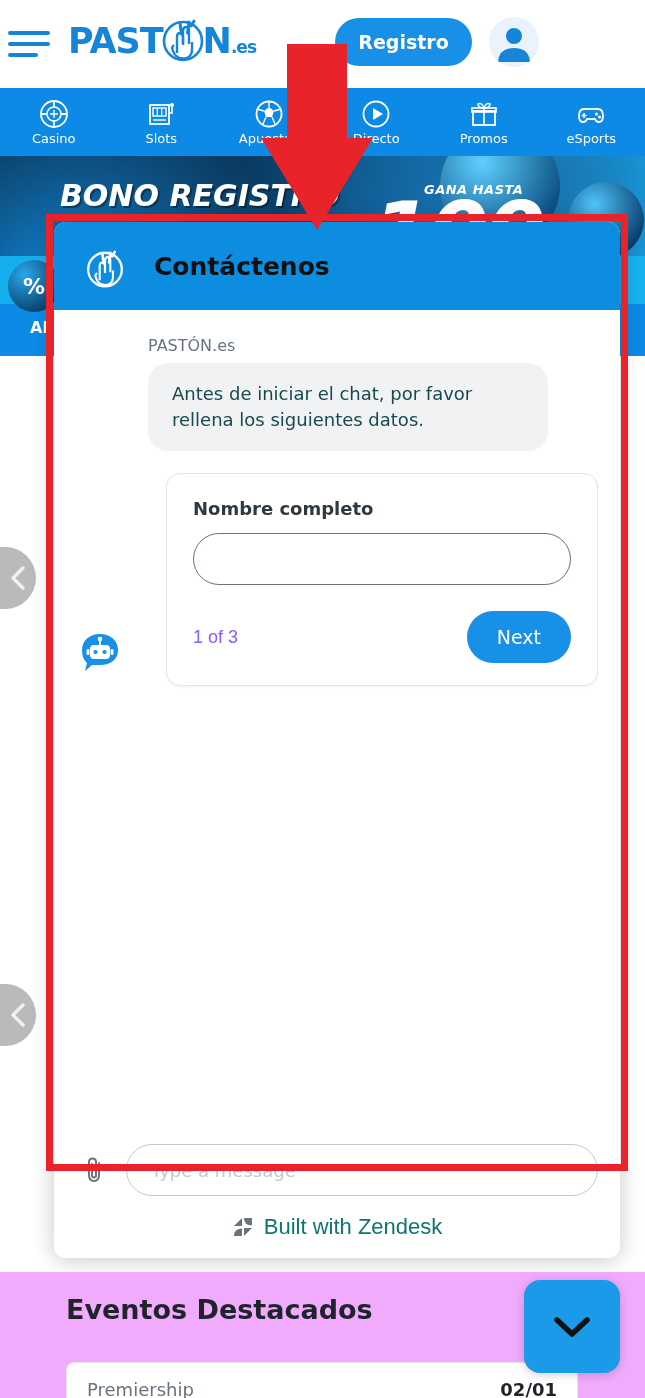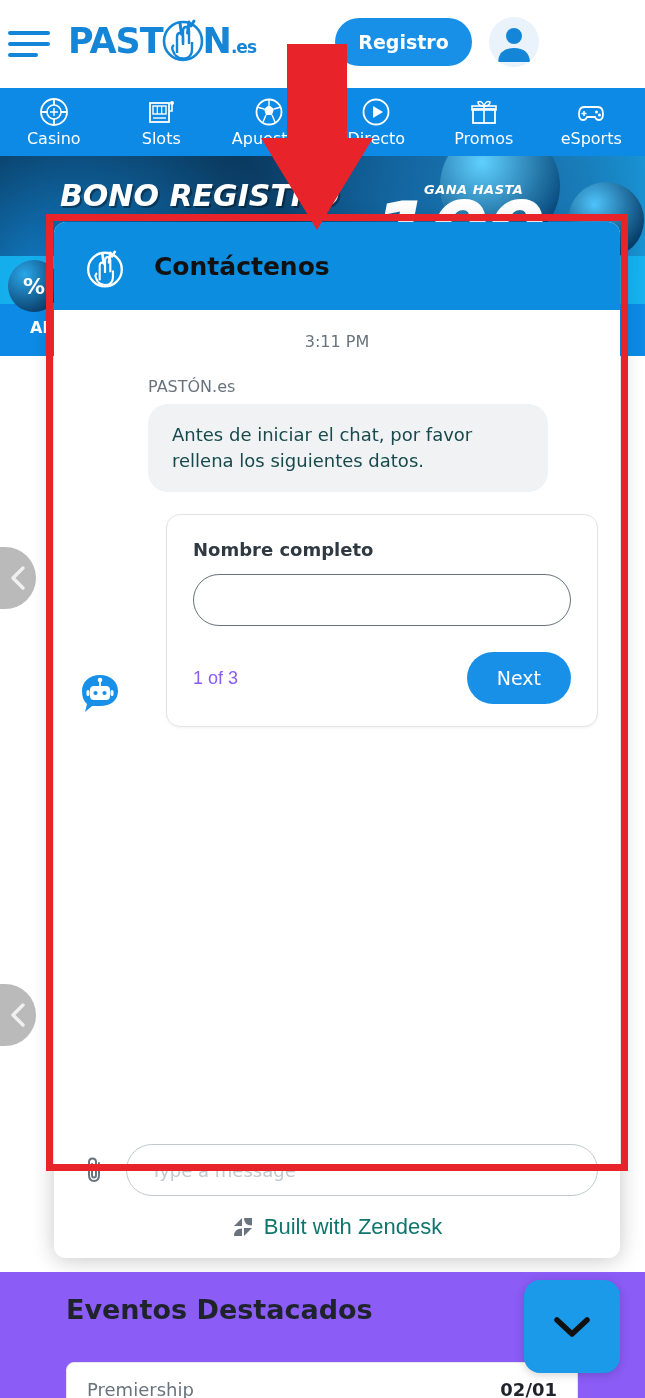--- a/index.html
+++ b/index.html
@@ -61,21 +61,21 @@
   .navstrip {
     position: absolute; left: 0; top: 88px; width: 645px; height: 68px;
     background: #0d8ae5; display: flex; align-items: center;
   }
   .nav-item {
     flex: 1; display: flex; flex-direction: column; align-items: center;
     justify-content: center; gap: 2px; cursor: pointer;
   }
   .nav-item .ni-icon { width: 30px; height: 30px; display: block; }
   .nav-item .ni-label {
-    color: #ffffff; font-size: 16px; font-family: "DejaVu Sans", sans-serif;
+    color: #ffffff; font-size: 13px; font-family: "DejaVu Sans", sans-serif;
   }
 
   
   .hero {
     position: absolute; left: 0; top: 156px; width: 645px; height: 200px;
     overflow: hidden;
     background:
       radial-gradient(circle at 78% 30%, #1a6fa8 0%, rgba(12,40,66,0) 42%),
       radial-gradient(circle at 10% 70%, #1387d6 0%, rgba(8,32,56,0) 38%),
       linear-gradient(95deg, #07253f 0%, #0a3558 34%, #0d5f9b 62%, #1aa8ec 100%);
@@ -209,21 +209,21 @@
   .composer-input::placeholder { color: #c2c8cc; }
   .zendesk-row {
     display: flex; align-items: center; justify-content: center;
     gap: 10px; margin-top: 18px;
   }
   .zendesk-txt {
     color: #0f766e; font-size: 22px; font-family: Liberation Sans, sans-serif;
   }
 
   
-  .bottom-sec { position: absolute; left: 0; top: 1272px; width: 645px; height: 126px; background: #8b5cf6; padding-left: 39px; }
+  .bottom-sec { position: absolute; left: 0; top: 1272px; width: 645px; height: 126px; background: #f0abfc; padding-left: 39px; }
   .events-title {
     position: absolute; left: 66px; top: 22px; font-size: 27px; font-weight: bold;
     color: #1f232b; font-family: "DejaVu Sans", sans-serif;
   }
   .events-card {
     position: absolute; left: 66px; top: 90px; width: 512px; height: 70px;
     border: 1px solid #e4e6ea; border-radius: 8px; background: #ffffff;
   }
   .ev-name {
     position: absolute; left: 20px; top: 16px; font-size: 18px; color: #68737d;
@@ -376,21 +376,20 @@
         <path d="M20 12 L21.5 23" stroke="#ffffff" stroke-width="3" stroke-linecap="round"></path>
         <path d="M29 11 L27.5 22" stroke="#ffffff" stroke-width="3" stroke-linecap="round"></path>
         <path d="M34 10 L31 15" stroke="#ffffff" stroke-width="3" stroke-linecap="round"></path>
         <path d="M14 34 Q11 36 13 40 L15 44" fill="none" stroke="#ffffff" stroke-width="2.4"></path>
         <path d="M15 44 Q20 49 27 47 Q32 45 32 38 L32 31" fill="none" stroke="#ffffff" stroke-width="2.4"></path>
       </svg>
       <div class="chat-title">Contáctenos</div>
     </div>
 
     <div class="chat-body">
-      <div class="chat-time">3:11 PM</div>
       <div class="msg-author">PASTÓN.es</div>
       <div class="msg-bubble">Antes de iniciar el chat, por favor rellena los siguientes datos.</div>
 
       <div class="form-row">
         <svg class="bot-avatar" viewBox="0 0 40 40">
           <path d="M20 2 C31 2 38 9 38 18 C38 27 31 33 20 33 L12 33 L5 39 L7 31 C3.5 28 2 23.5 2 18 C2 9 9 2 20 2 Z" fill="#1890e8"></path>
           <rect x="10" y="13" width="20" height="14" rx="4" fill="#ffffff"></rect>
           <circle cx="15.5" cy="20" r="2.1" fill="#1890e8"></circle>
           <circle cx="24.5" cy="20" r="2.1" fill="#1890e8"></circle>
           <path d="M20 8 L20 13" stroke="#ffffff" stroke-width="1.8"></path>

